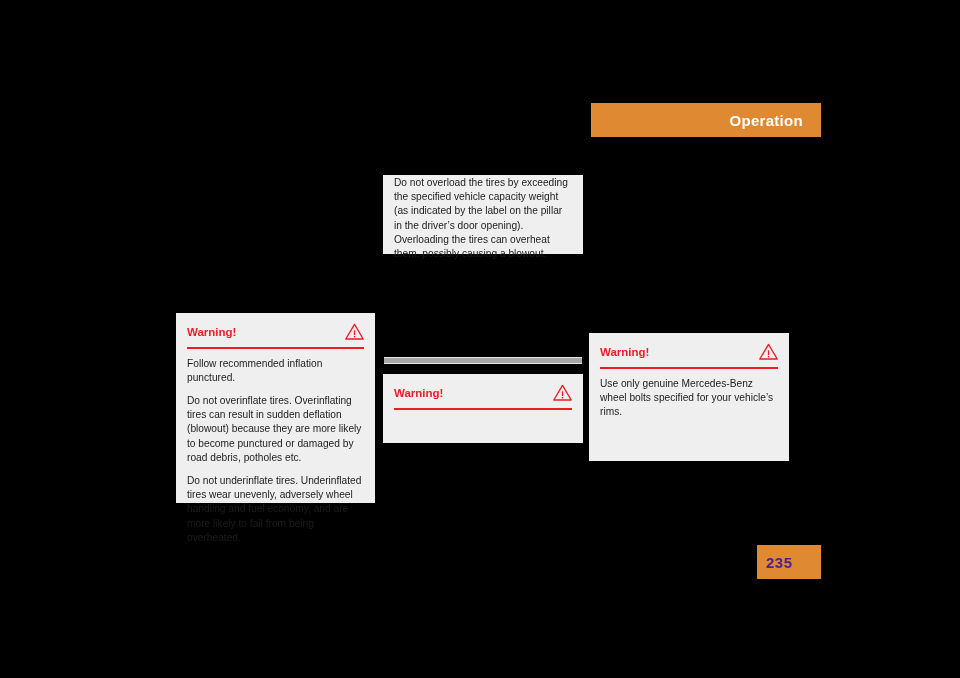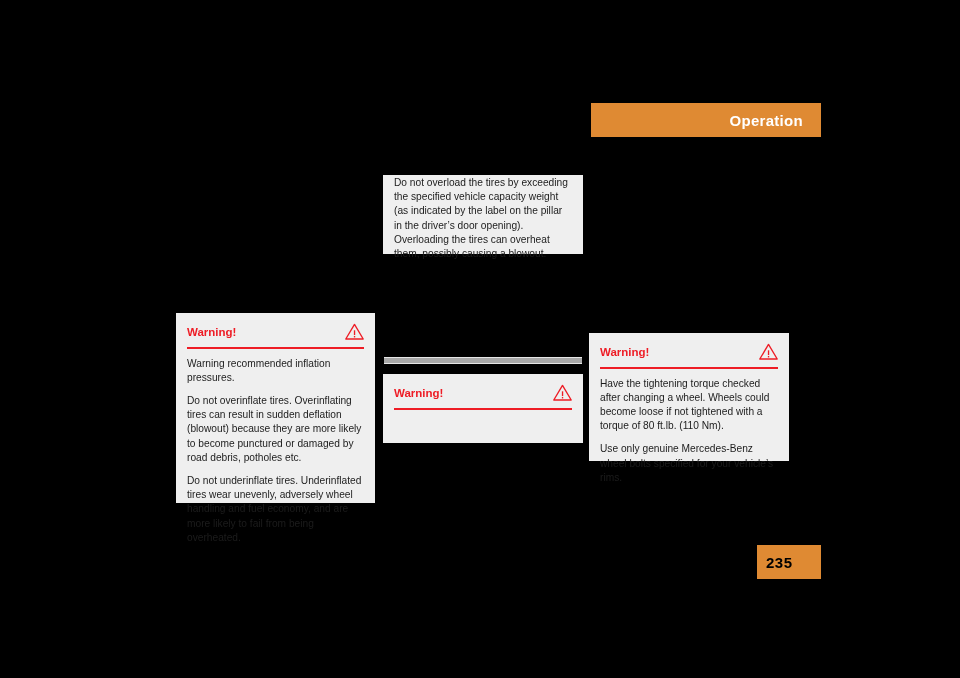--- a/index.html
+++ b/index.html
@@ -123,21 +123,21 @@
     top: 545px;
     width: 64px;
     height: 34px;
     background: #df8a33;
     display: flex;
     align-items: center;
     box-sizing: border-box;
     padding-left: 9px;
   }
   .page-badge-number {
-    color: #000000;
+    color: #4c1d95;
     font-size: 15px;
     font-weight: bold;
     letter-spacing: 0.5px;
   }
 
   
   .watermark {
     position: absolute;
     right: 8px;
     bottom: 4px;
@@ -166,21 +166,21 @@
       <span class="warn-title">Warning!</span>
       <span>
         <svg class="warn-icon" viewBox="0 0 24 21" aria-hidden="true">
           <path d="M12 1.6 L23 20 L1 20 Z" fill="none" stroke="#ee1c25" stroke-width="1.7" stroke-linejoin="round"></path>
           <rect x="11.2" y="9" width="1.7" height="6" fill="#ee1c25"></rect>
           <rect x="11.2" y="16.2" width="1.7" height="1.8" fill="#ee1c25"></rect>
         </svg>
       </span>
     </div>
     <div class="warn-rule"></div>
-    <p>Warning recommended inflation pressures.</p>
+    <p>Follow recommended inflation punctured.</p>
     <p>Do not overinflate tires. Overinflating tires can result in sudden deflation (blowout) because they are more likely to become punctured or damaged by road debris, potholes etc.</p>
     <p>Do not underinflate tires. Underinflated tires wear unevenly, adversely wheel handling and fuel economy, and are more likely to fail from being overheated.</p>
   </div>
 
   <div class="divider"></div>
 
   <div class="box" id="box-rotate">
     <div class="warn-head">
       <span class="warn-title">Warning!</span>
       <span>
@@ -199,21 +199,20 @@
       <span class="warn-title">Warning!</span>
       <span>
         <svg class="warn-icon" viewBox="0 0 24 21" aria-hidden="true">
           <path d="M12 1.6 L23 20 L1 20 Z" fill="none" stroke="#ee1c25" stroke-width="1.7" stroke-linejoin="round"></path>
           <rect x="11.2" y="9" width="1.7" height="6" fill="#ee1c25"></rect>
           <rect x="11.2" y="16.2" width="1.7" height="1.8" fill="#ee1c25"></rect>
         </svg>
       </span>
     </div>
     <div class="warn-rule"></div>
-    <p>Have the tightening torque checked after changing a wheel. Wheels could become loose if not tightened with a torque of 80 ft.lb. (110 Nm).</p>
     <p>Use only genuine Mercedes-Benz wheel bolts specified for your vehicle’s rims.</p>
   </div>
 
   <div class="page-badge">
     <span class="page-badge-number">235</span>
   </div>
 
 
 </div>
 

